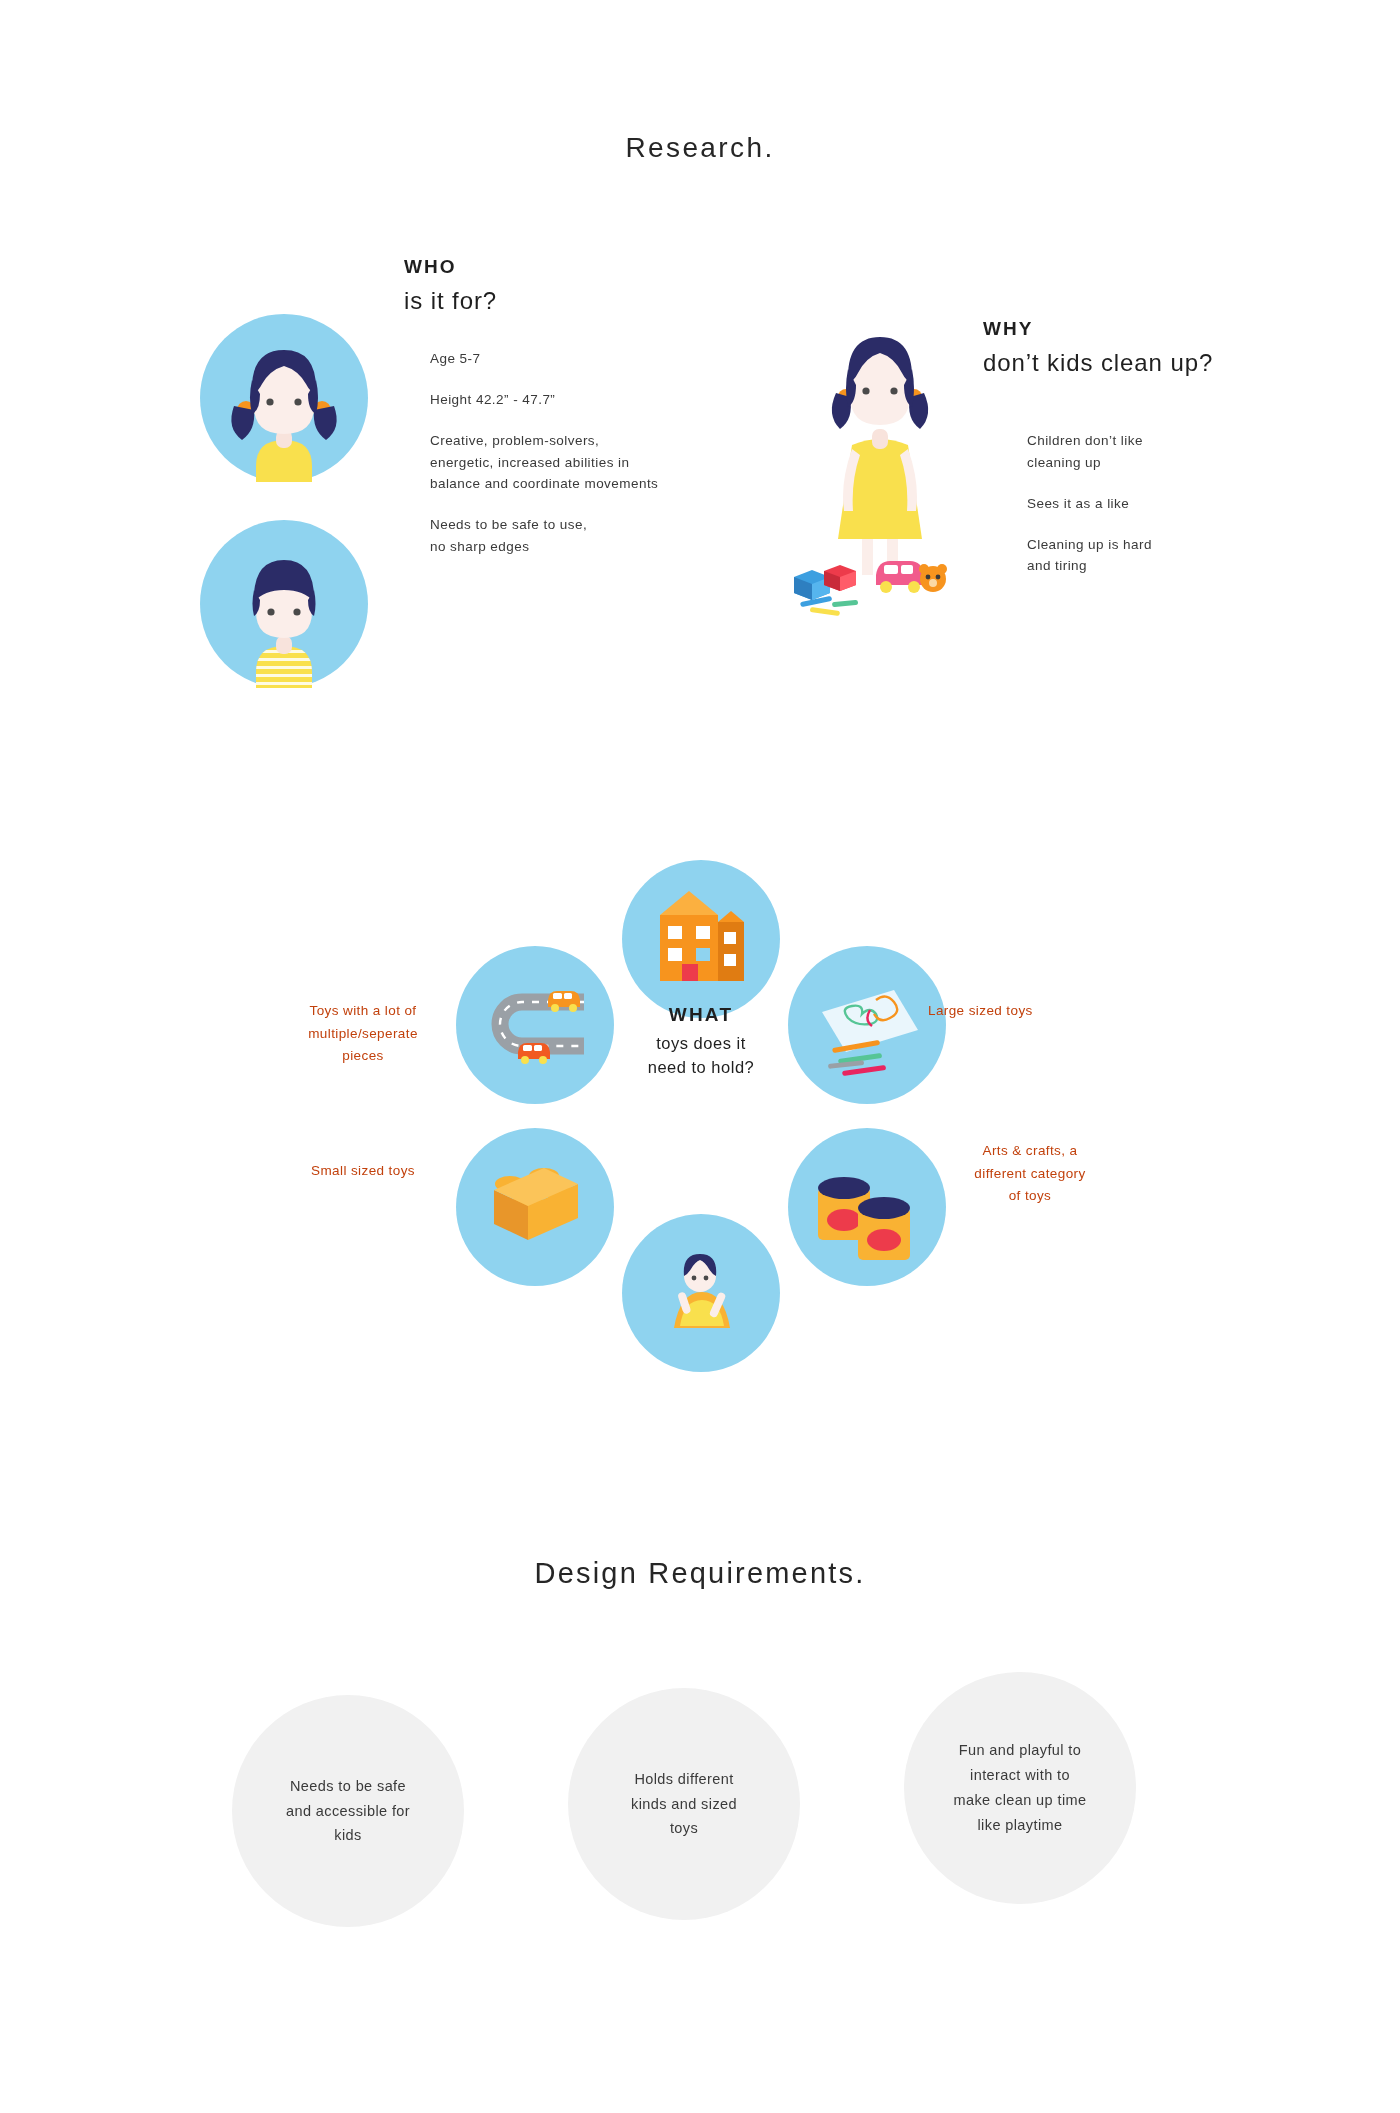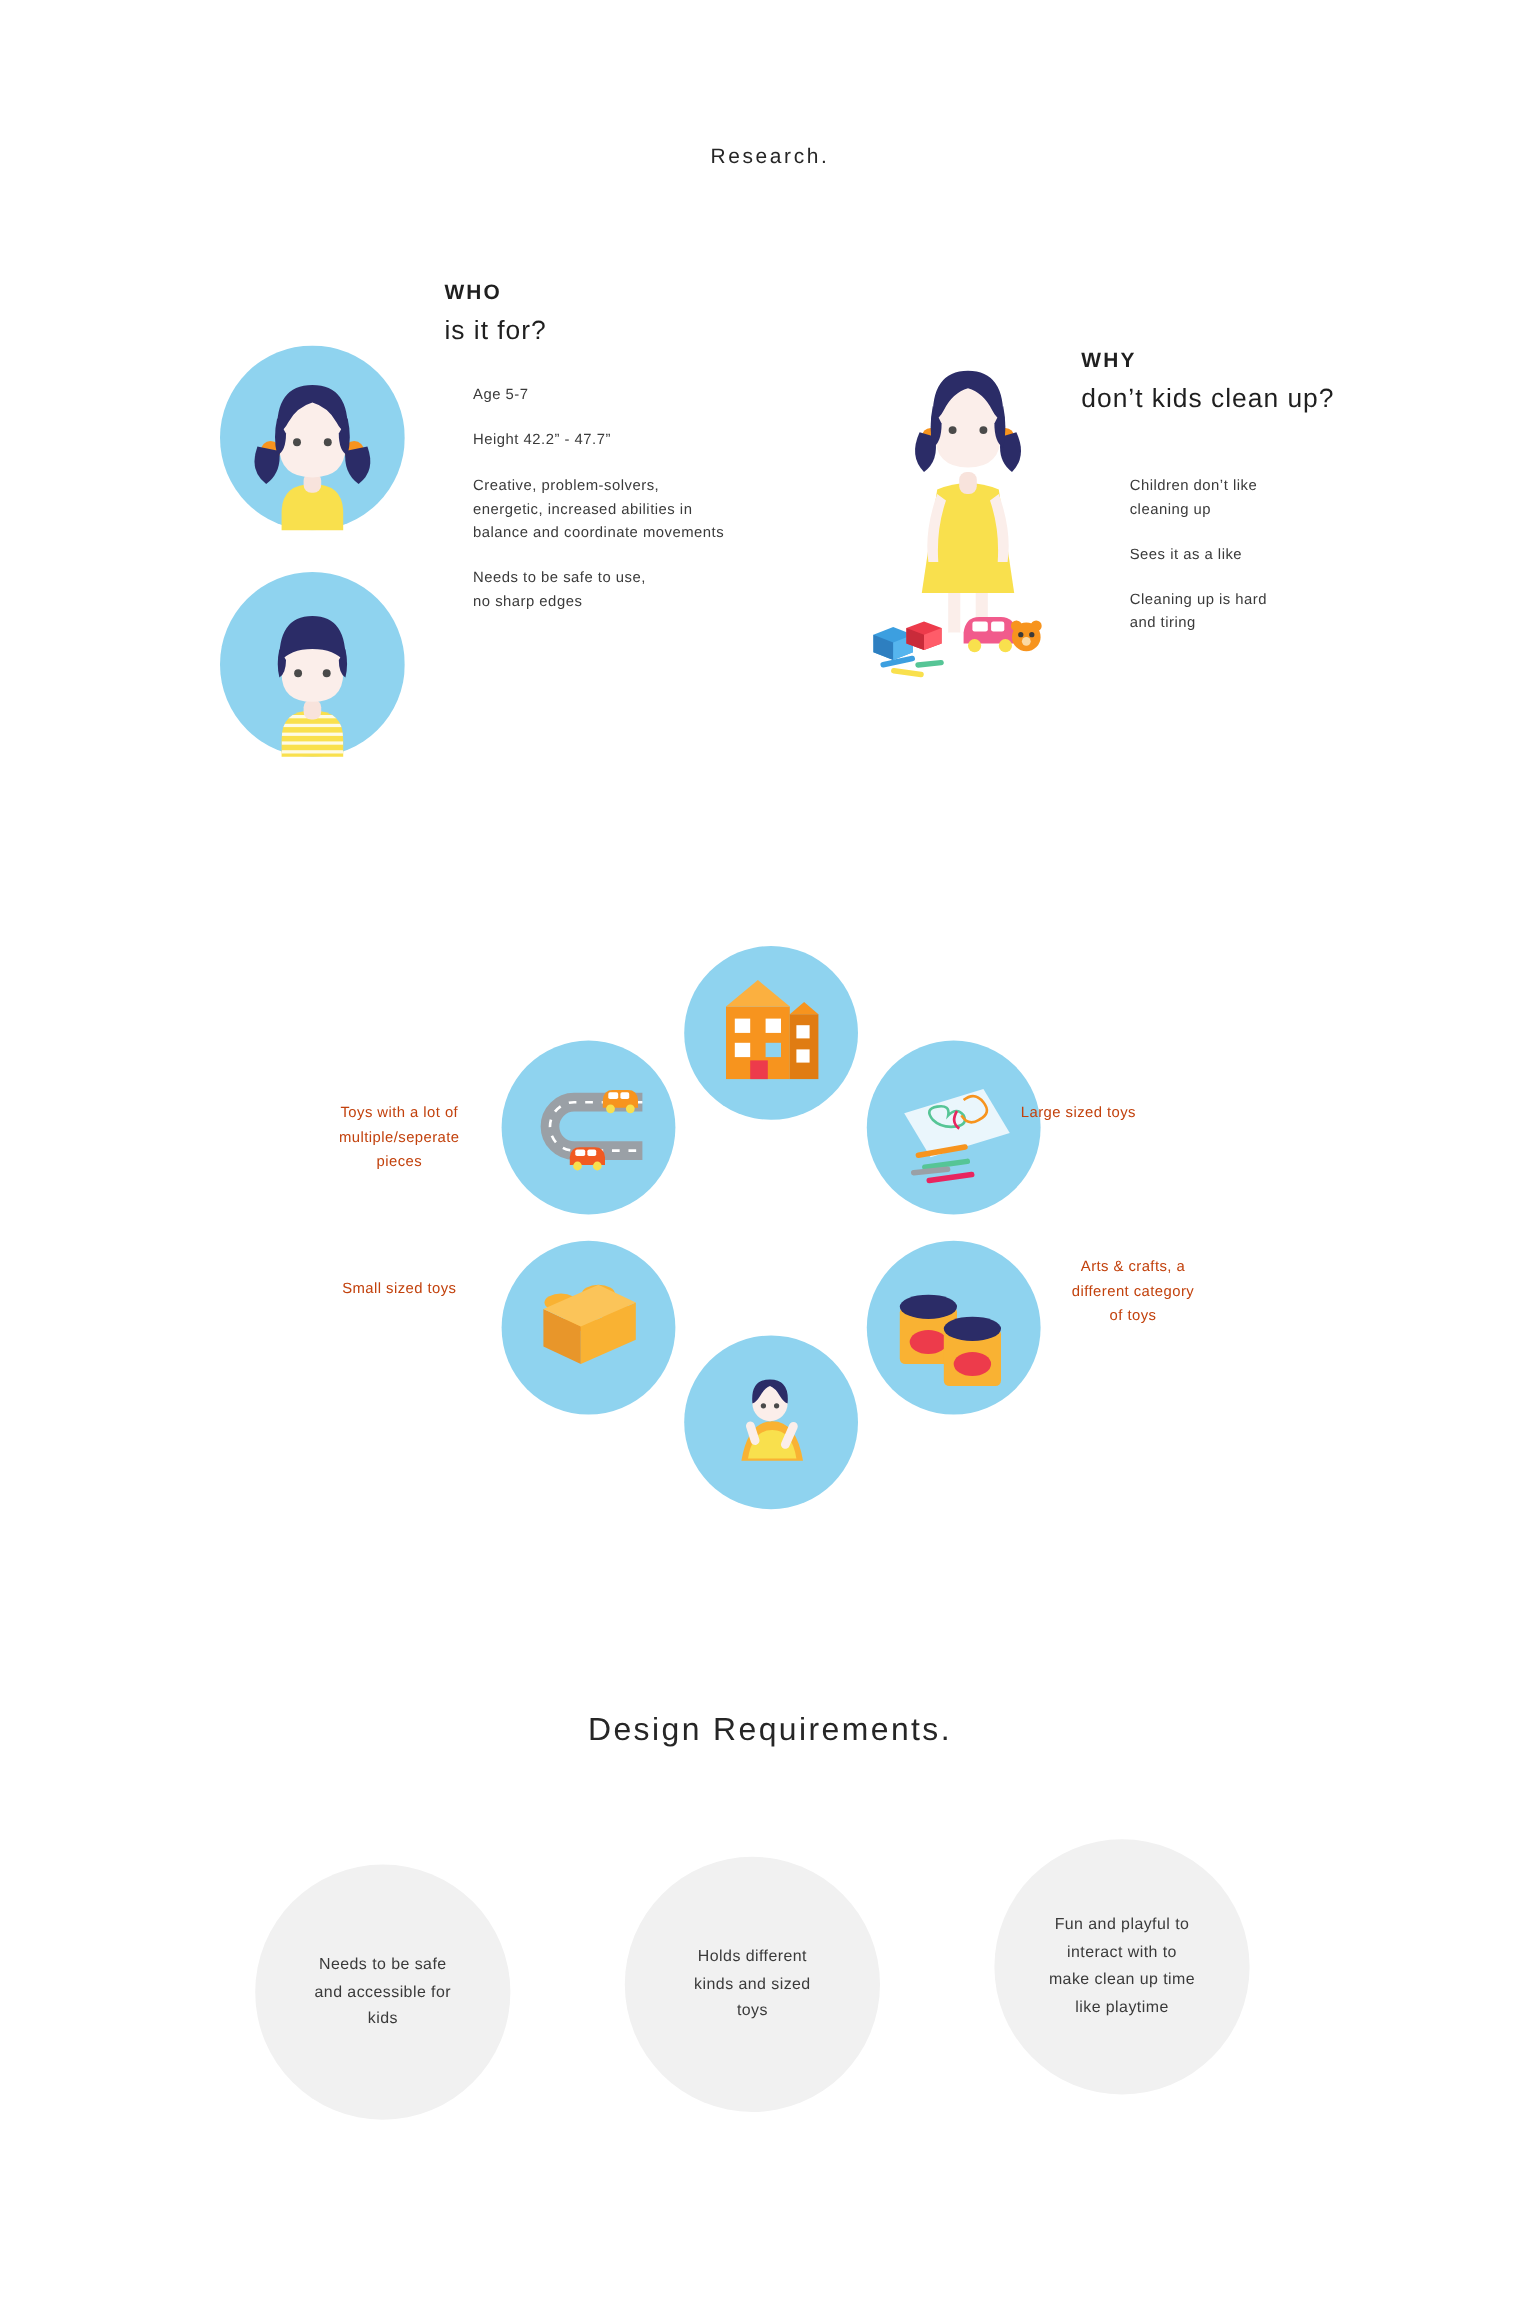--- a/index.html
+++ b/index.html
@@ -16,21 +16,21 @@
     width: 1400px;
     height: 2113px;
     background: #ffffff;
     overflow: hidden;
   }
 
   .section-title {
     position: absolute;
     width: 100%;
     text-align: center;
-    font-size: 19px;
+    font-size: 28px;
     font-weight: 400;
     letter-spacing: 2.4px;
     color: #262626;
   }
   #research-title { top: 132px; }
   #design-req-title { top: 1557px; font-size: 29px; letter-spacing: 2.2px; }
 
   .eyebrow {
     font-size: 19px;
     font-weight: 700;
@@ -364,20 +364,25 @@
         <g transform="translate(62,96)">
           <path d="M0 10 q1 -9 9 -9 l14 0 q8 0 9 9 l0 7 l-32 0 z" fill="#F15A22"></path>
           <rect x="5" y="3" width="9" height="6" rx="1.6" fill="#FFFFFF"></rect>
           <rect x="16" y="3" width="8" height="6" rx="1.6" fill="#FFFFFF"></rect>
           <circle cx="7" cy="18" r="4" fill="#F9E04D"></circle>
           <circle cx="25" cy="18" r="4" fill="#F9E04D"></circle>
         </g>
       </svg>
     </div>
 
+    <div id="what-center-text">
+      <div class="eyebrow">WHAT</div>
+      <div class="eyebrow-sub" style="white-space:pre-line">toys does it
+need to hold?</div>
+    </div>
   </div>
 
   <div class="wheel-label" id="label-multiple" style="white-space:pre-line">Toys with a lot of
 multiple/seperate
 pieces</div>
   <div class="wheel-label" id="label-small" style="white-space:pre-line">Small sized toys</div>
   <div class="wheel-label" id="label-large" style="white-space:pre-line">Large sized toys</div>
   <div class="wheel-label" id="label-arts" style="white-space:pre-line">Arts &amp; crafts, a
 different category
 of toys</div>

